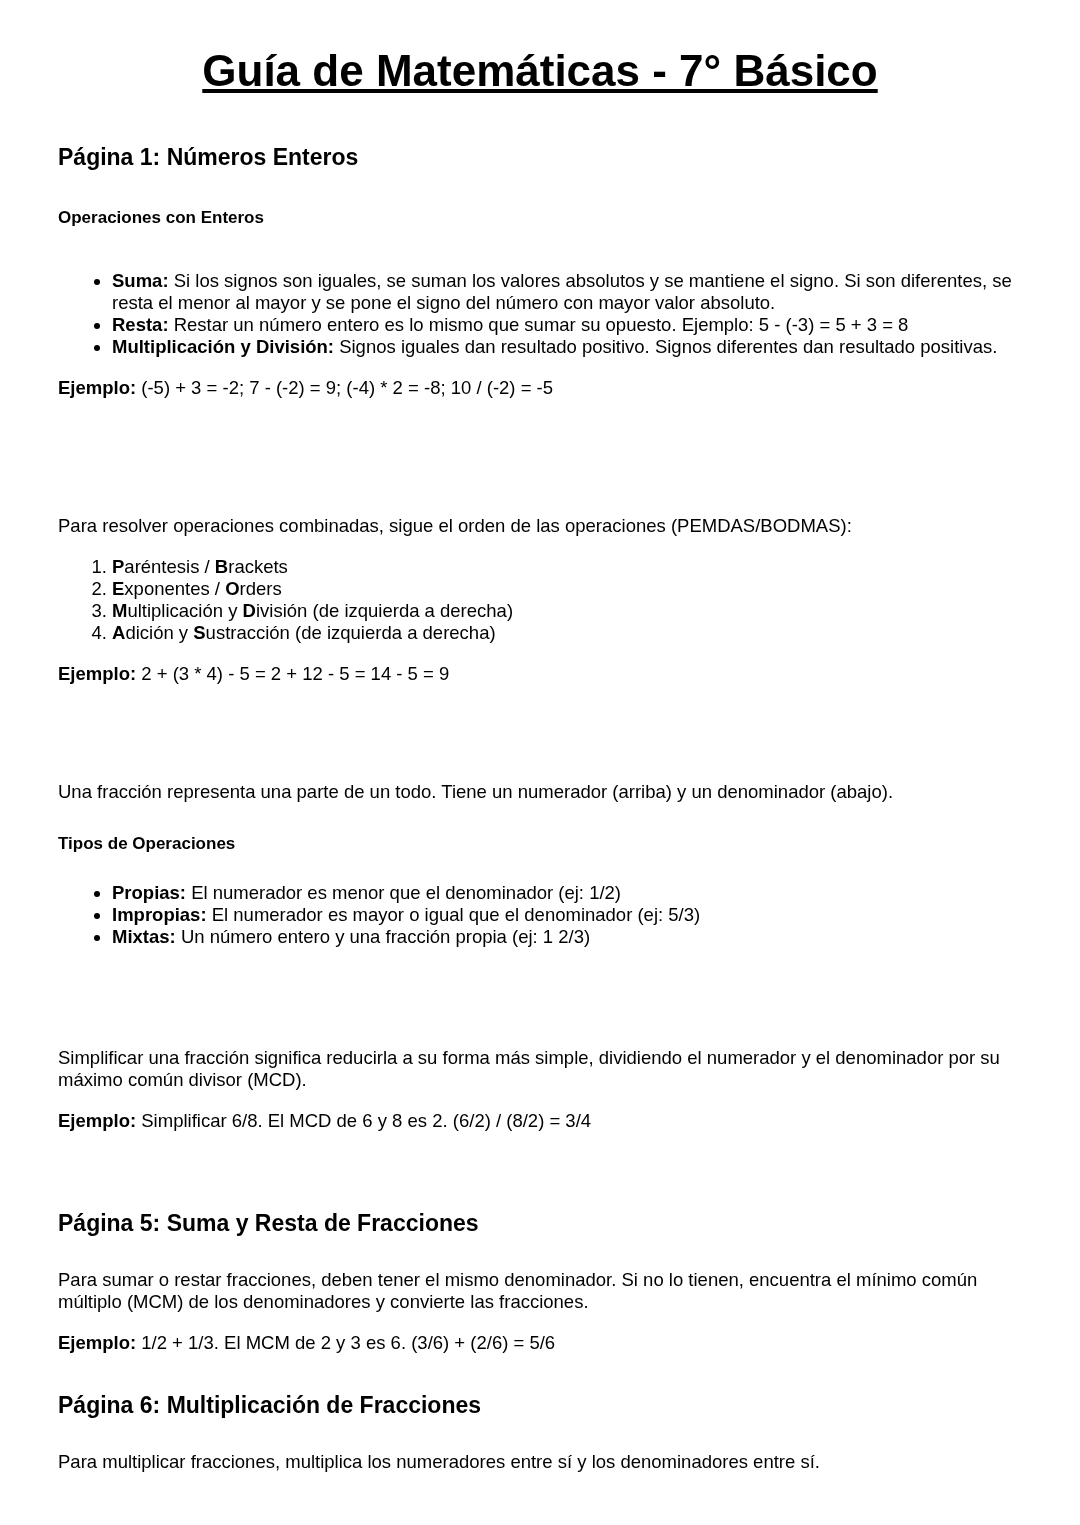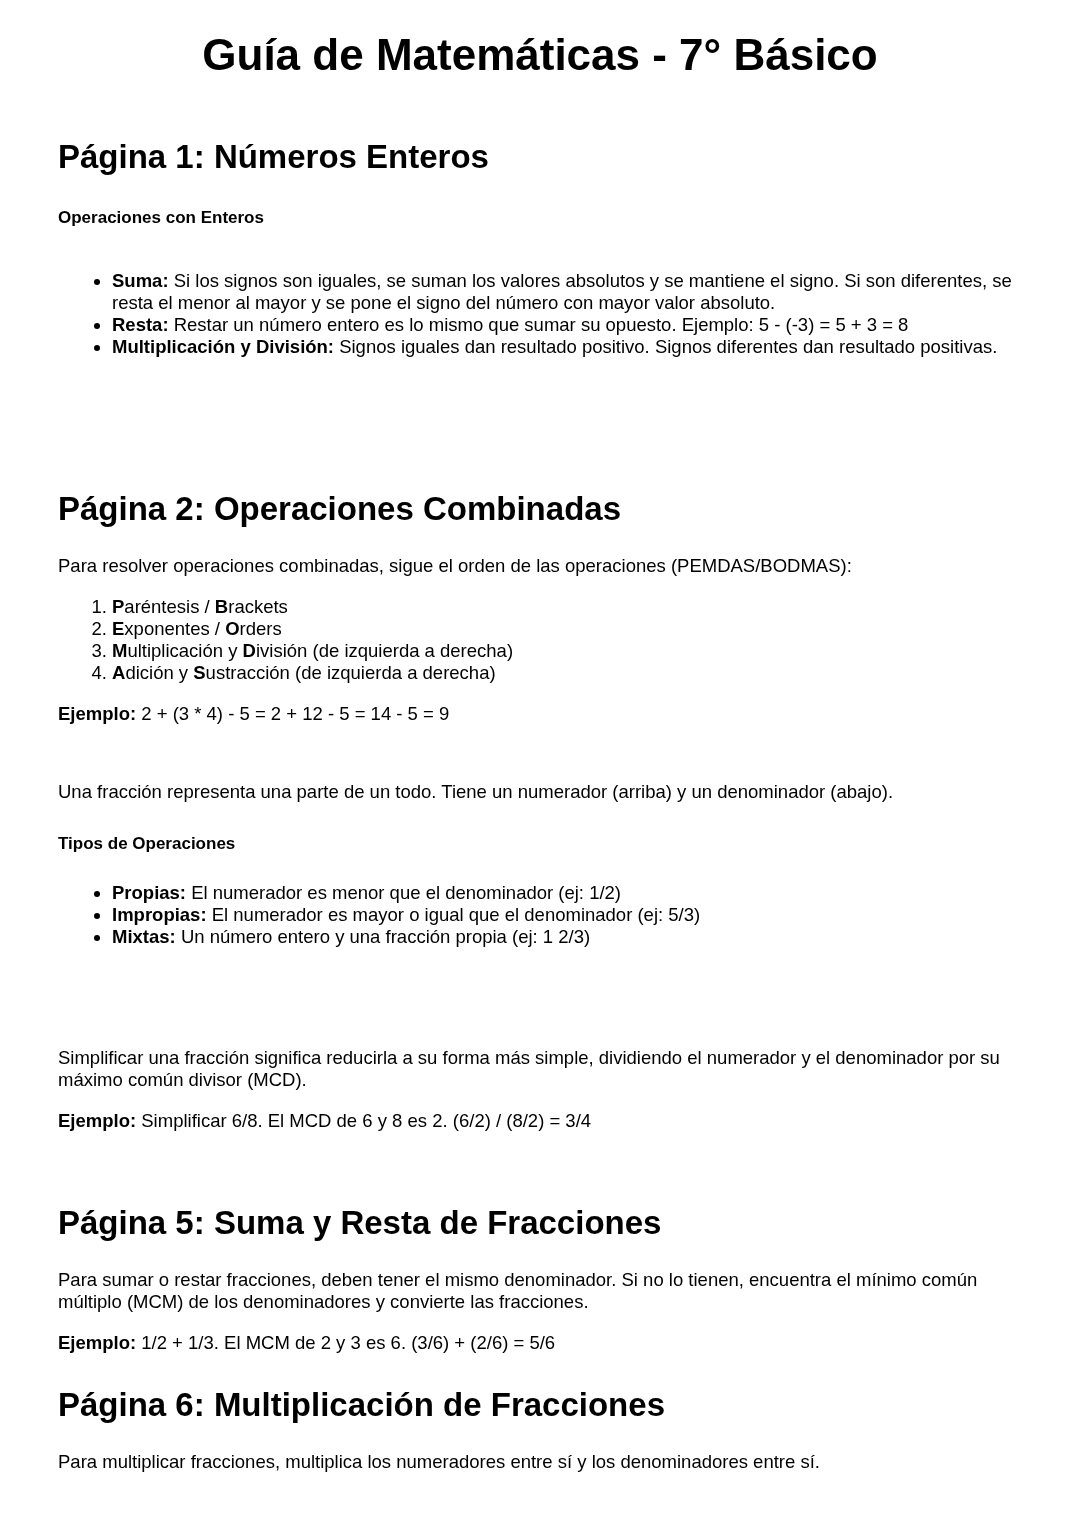--- a/index.html
+++ b/index.html
@@ -6,24 +6,24 @@
   body {
     width: 1080px;
     height: 1525px;
     overflow: hidden;
     font-family: "Liberation Sans", sans-serif;
     color: #000;
   }
   .page { padding: 0 58px; position: relative; }
   h1 {
     font-size: 44px; font-weight: bold; text-align: center;
-    margin: 0; padding-top: 28px; line-height: 54px;
+    margin: 0; padding-top: 44px; line-height: 54px; text-decoration: underline;
   }
   h2 {
-    font-size: 33px; font-weight: bold; margin: 0; line-height: 40px;
+    font-size: 23px; font-weight: bold; margin: 0; line-height: 40px;
   }
   h3 {
     font-size: 17px; font-weight: bold; margin: 0; line-height: 30px;
   }
   p { font-size: 18.5px; line-height: 22px; margin: 0; }
   ul, ol { font-size: 18.5px; line-height: 22px; margin: 0; padding-left: 54px; }
   li { margin: 0; }
   b { font-weight: bold; }
   .sec { position: absolute; left: 58px; right: 58px; }
 </style>
@@ -34,24 +34,24 @@
   <h1>Guía de Matemáticas - 7° Básico</h1>
 
   <div class="sec" style="top:137px">
     <h2>Página 1: Números Enteros</h2>
     <h3 style="margin-top:26px">Operaciones con Enteros</h3>
     <ul style="margin-top:37px">
       <li><b>Suma:</b><span> Si los signos son iguales, se suman los valores absolutos y se mantiene el signo. Si son diferentes, se resta el menor al mayor y se pone el signo del número con mayor valor absoluto.</span></li>
       <li><b>Resta:</b><span> Restar un número entero es lo mismo que sumar su opuesto. Ejemplo: 5 - (-3) = 5 + 3 = 8</span></li>
       <li><b>Multiplicación y División:</b><span> Signos iguales dan resultado positivo. Signos diferentes dan resultado positivas.</span></li>
     </ul>
+    <p style="margin-top:19px"><b>Ejemplo:</b><span> (-5) + 3 = -2; 7 - (-2) = 9; (-4) * 2 = -8; 10 / (-2) = -5</span></p>
   </div>
 
   <div class="sec" style="top:489px">
-    <h2>Página 2: Operaciones Combinadas</h2>
     <p style="margin-top:26px">Para resolver operaciones combinadas, sigue el orden de las operaciones (PEMDAS/BODMAS):</p>
     <ol style="margin-top:19px">
       <li><b>P</b><span>aréntesis / </span><b>B</b><span>rackets</span></li>
       <li><b>E</b><span>xponentes / </span><b>O</b><span>rders</span></li>
       <li><b>M</b><span>ultiplicación y </span><b>D</b><span>ivisión (de izquierda a derecha)</span></li>
       <li><b>A</b><span>dición y </span><b>S</b><span>ustracción (de izquierda a derecha)</span></li>
     </ol>
     <p style="margin-top:19px"><b>Ejemplo:</b><span> 2 + (3 * 4) - 5 = 2 + 12 - 5 = 14 - 5 = 9</span></p>
   </div>
 

